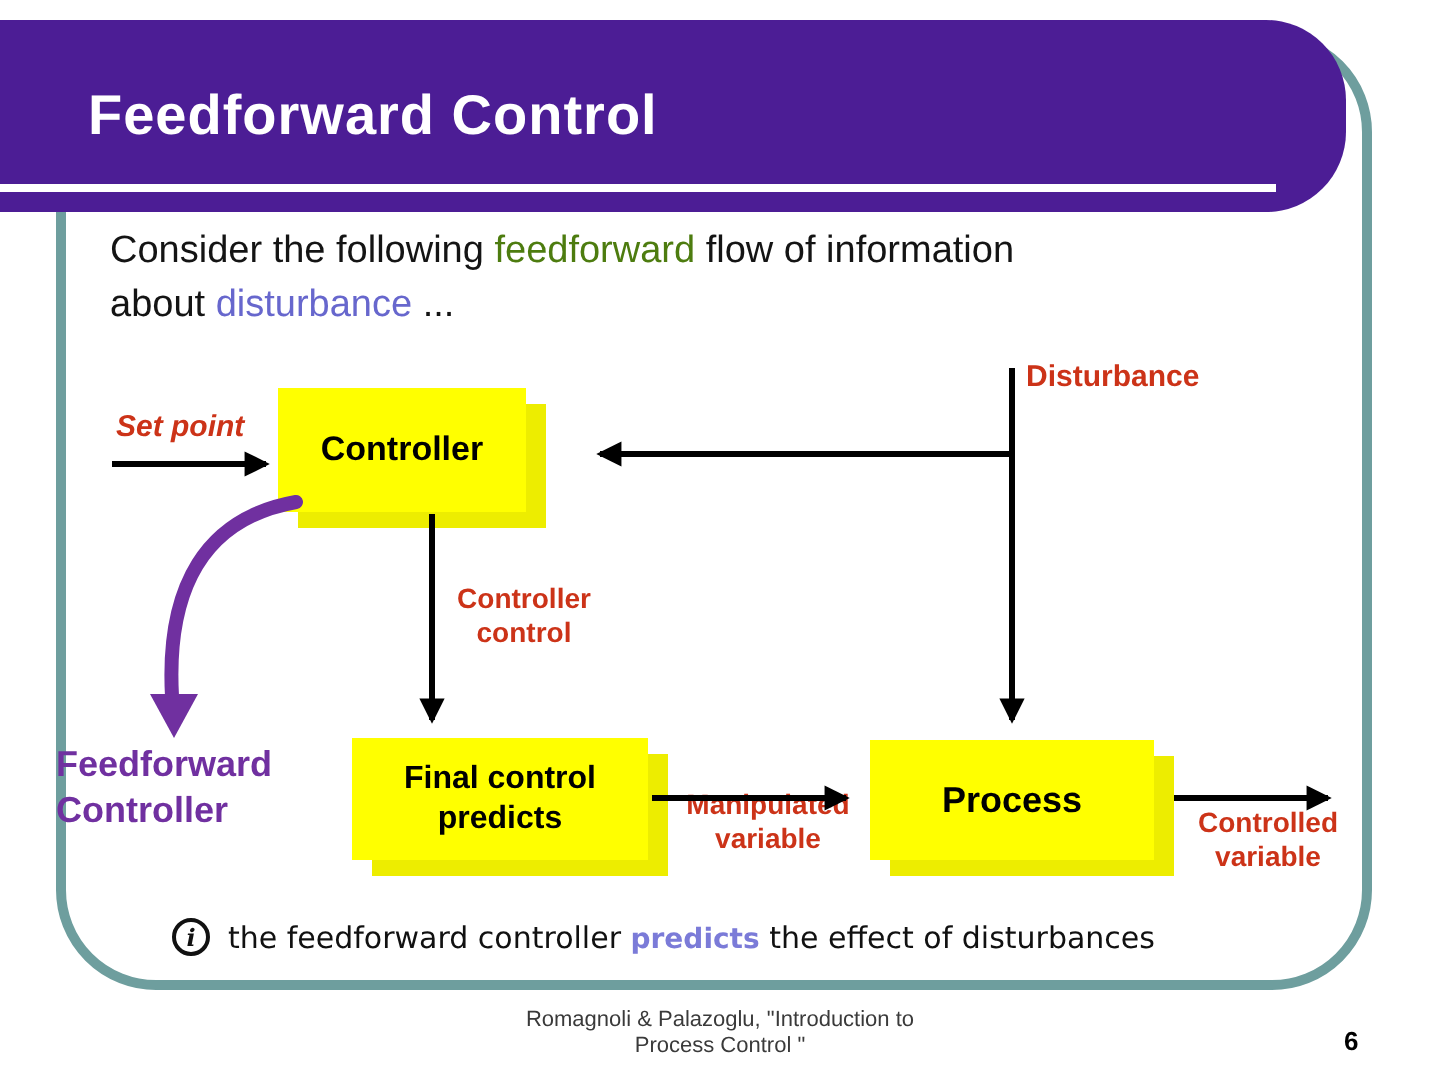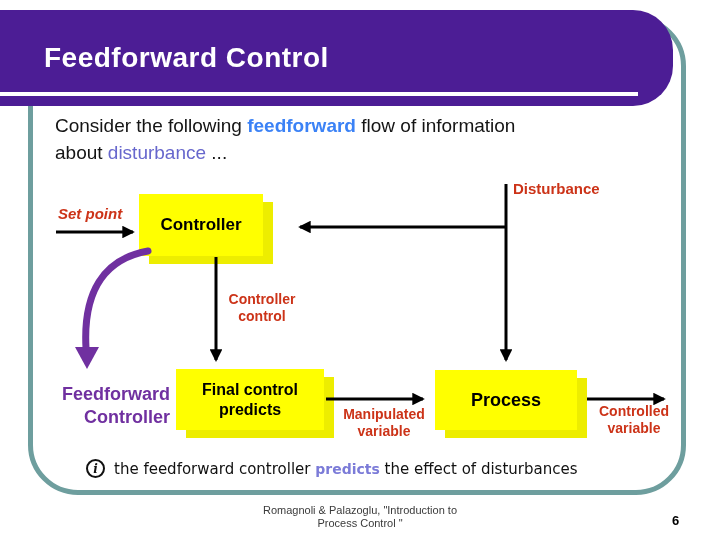--- a/index.html
+++ b/index.html
@@ -21,31 +21,31 @@
   }
   .title{
     position:absolute;left:44px;top:32px;color:#ffffff;
     font-size:28px;font-weight:bold;letter-spacing:0.5px;white-space:nowrap;
   }
   .body-text{
     position:absolute;left:55px;top:112px;width:620px;z-index:3;
     font-size:19px;line-height:27px;color:#141414;
   }
   .hl-blue{color:#6767cd;}
-  .hl-blue-bold{color:#3b82f6;font-weight:bold;}
+  .hl-blue-bold{color:#4d7c0f;font-weight:normal;}
 
   .lbl{position:absolute;z-index:3;}
   .red-lbl{color:#cc3318;font-weight:bold;}
   .purple-lbl{color:#7030a0;font-weight:bold;}
 
   .disturbance{left:513px;top:180px;font-size:15px;white-space:nowrap;}
   .setpoint{left:58px;top:205px;font-size:15px;font-style:italic;white-space:nowrap;}
   .ctrl-out{left:210px;top:291px;width:104px;text-align:center;font-size:14px;line-height:17px;}
-  .ffc{left:28px;top:383px;width:142px;text-align:right;font-size:18px;line-height:23px;}
-  .manip{left:335px;top:406px;width:98px;text-align:center;font-size:14px;line-height:17px;}
+  .ffc{left:28px;top:371px;width:142px;text-align:left;font-size:18px;line-height:23px;}
+  .manip{left:335px;top:394px;width:98px;text-align:center;font-size:14px;line-height:17px;}
   .ctrld{left:591px;top:403px;width:86px;text-align:center;font-size:14px;line-height:17px;}
 
   .ybox{
     position:absolute;z-index:3;background:#ffff00;
     box-shadow:10px 8px 0 #eded00;
     display:flex;align-items:center;justify-content:center;text-align:center;
     font-weight:bold;color:#000;
   }
   .box-controller{left:139px;top:194px;width:124px;height:62px;font-size:17px;}
   .box-final{left:176px;top:369px;width:148px;height:61px;font-size:16px;line-height:20px;}

